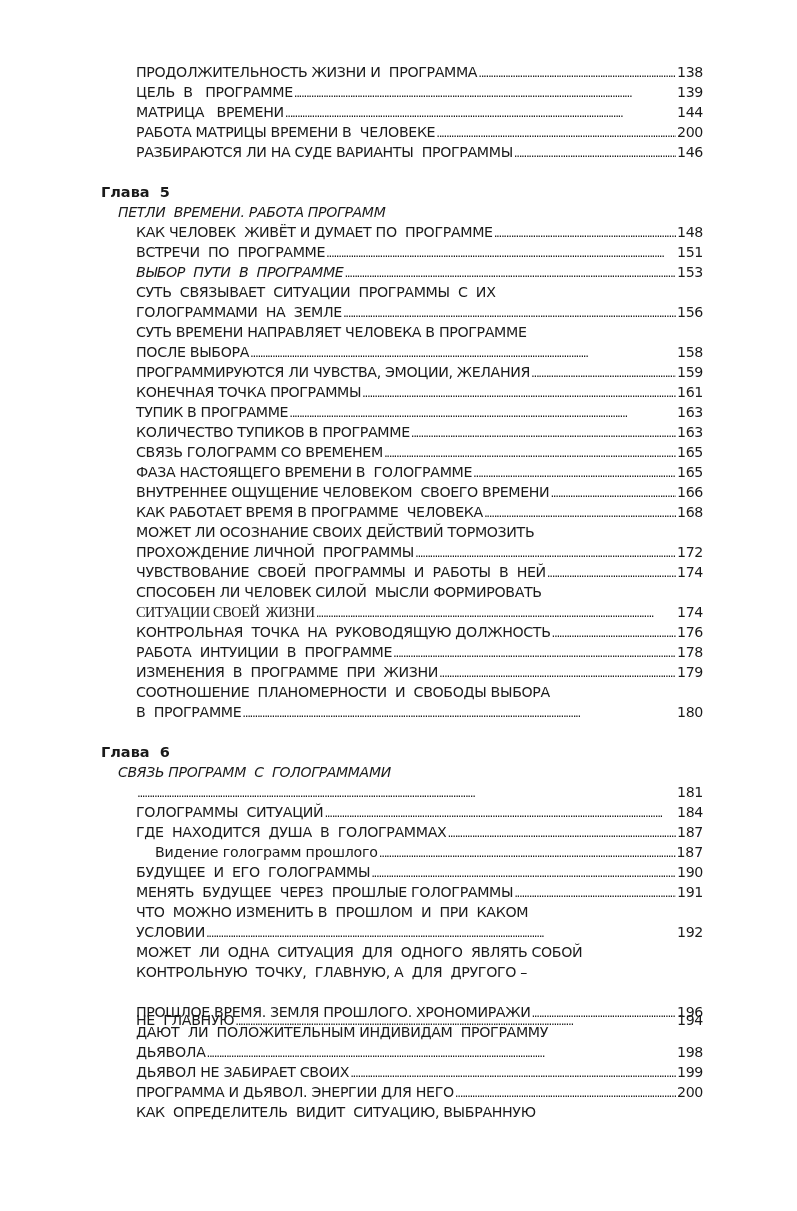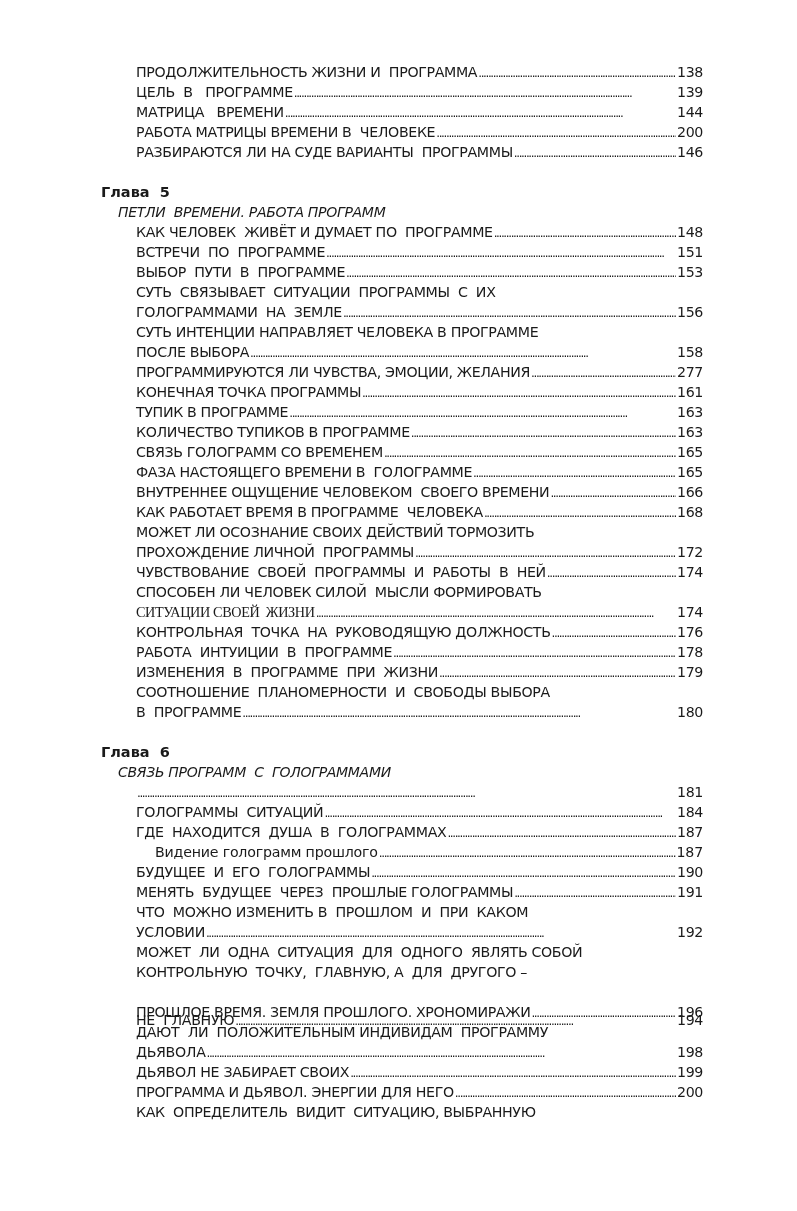--- a/index.html
+++ b/index.html
@@ -56,48 +56,48 @@
       <span class="title" style="white-space: pre;">КАК ЧЕЛОВЕК  ЖИВЁТ И ДУМАЕТ ПО  ПРОГРАММЕ</span>
       <span class="leader"></span>
       <span class="page-num">148</span>
     </div>
     <div class="row entry">
       <span class="title" style="white-space: pre;">ВСТРЕЧИ  ПО  ПРОГРАММЕ</span>
       <span class="leader"></span>
       <span class="page-num">151</span>
     </div>
     <div class="row entry">
-      <span class="title" style="white-space: pre;">ВЫБОР  ПУТИ  В  ПРОГРАММЕ</span>
+      <span class="title" style="white-space: pre; font-style: italic;">ВЫБОР  ПУТИ  В  ПРОГРАММЕ</span>
       <span class="leader"></span>
       <span class="page-num">153</span>
     </div>
     <div class="row entry noleader">
       <span class="title" style="white-space: pre;">СУТЬ  СВЯЗЫВАЕТ  СИТУАЦИИ  ПРОГРАММЫ  С  ИХ</span>
       <span class="leader"></span>
       <span class="page-num"></span>
     </div>
     <div class="row entry">
       <span class="title" style="white-space: pre;">ГОЛОГРАММАМИ  НА  ЗЕМЛЕ</span>
       <span class="leader"></span>
       <span class="page-num">156</span>
     </div>
     <div class="row entry noleader">
-      <span class="title" style="white-space: pre;">СУТЬ ИНТЕНЦИИ НАПРАВЛЯЕТ ЧЕЛОВЕКА В ПРОГРАММЕ</span>
+      <span class="title" style="white-space: pre;">СУТЬ ВРЕМЕНИ НАПРАВЛЯЕТ ЧЕЛОВЕКА В ПРОГРАММЕ</span>
       <span class="leader"></span>
       <span class="page-num"></span>
     </div>
     <div class="row entry">
       <span class="title" style="white-space: pre;">ПОСЛЕ ВЫБОРА</span>
       <span class="leader"></span>
       <span class="page-num">158</span>
     </div>
     <div class="row entry">
       <span class="title" style="white-space: pre;">ПРОГРАММИРУЮТСЯ ЛИ ЧУВСТВА, ЭМОЦИИ, ЖЕЛАНИЯ</span>
       <span class="leader"></span>
-      <span class="page-num">277</span>
+      <span class="page-num">159</span>
     </div>
     <div class="row entry">
       <span class="title" style="white-space: pre;">КОНЕЧНАЯ ТОЧКА ПРОГРАММЫ</span>
       <span class="leader"></span>
       <span class="page-num">161</span>
     </div>
     <div class="row entry">
       <span class="title" style="white-space: pre;">ТУПИК В ПРОГРАММЕ</span>
       <span class="leader"></span>
       <span class="page-num">163</span>

